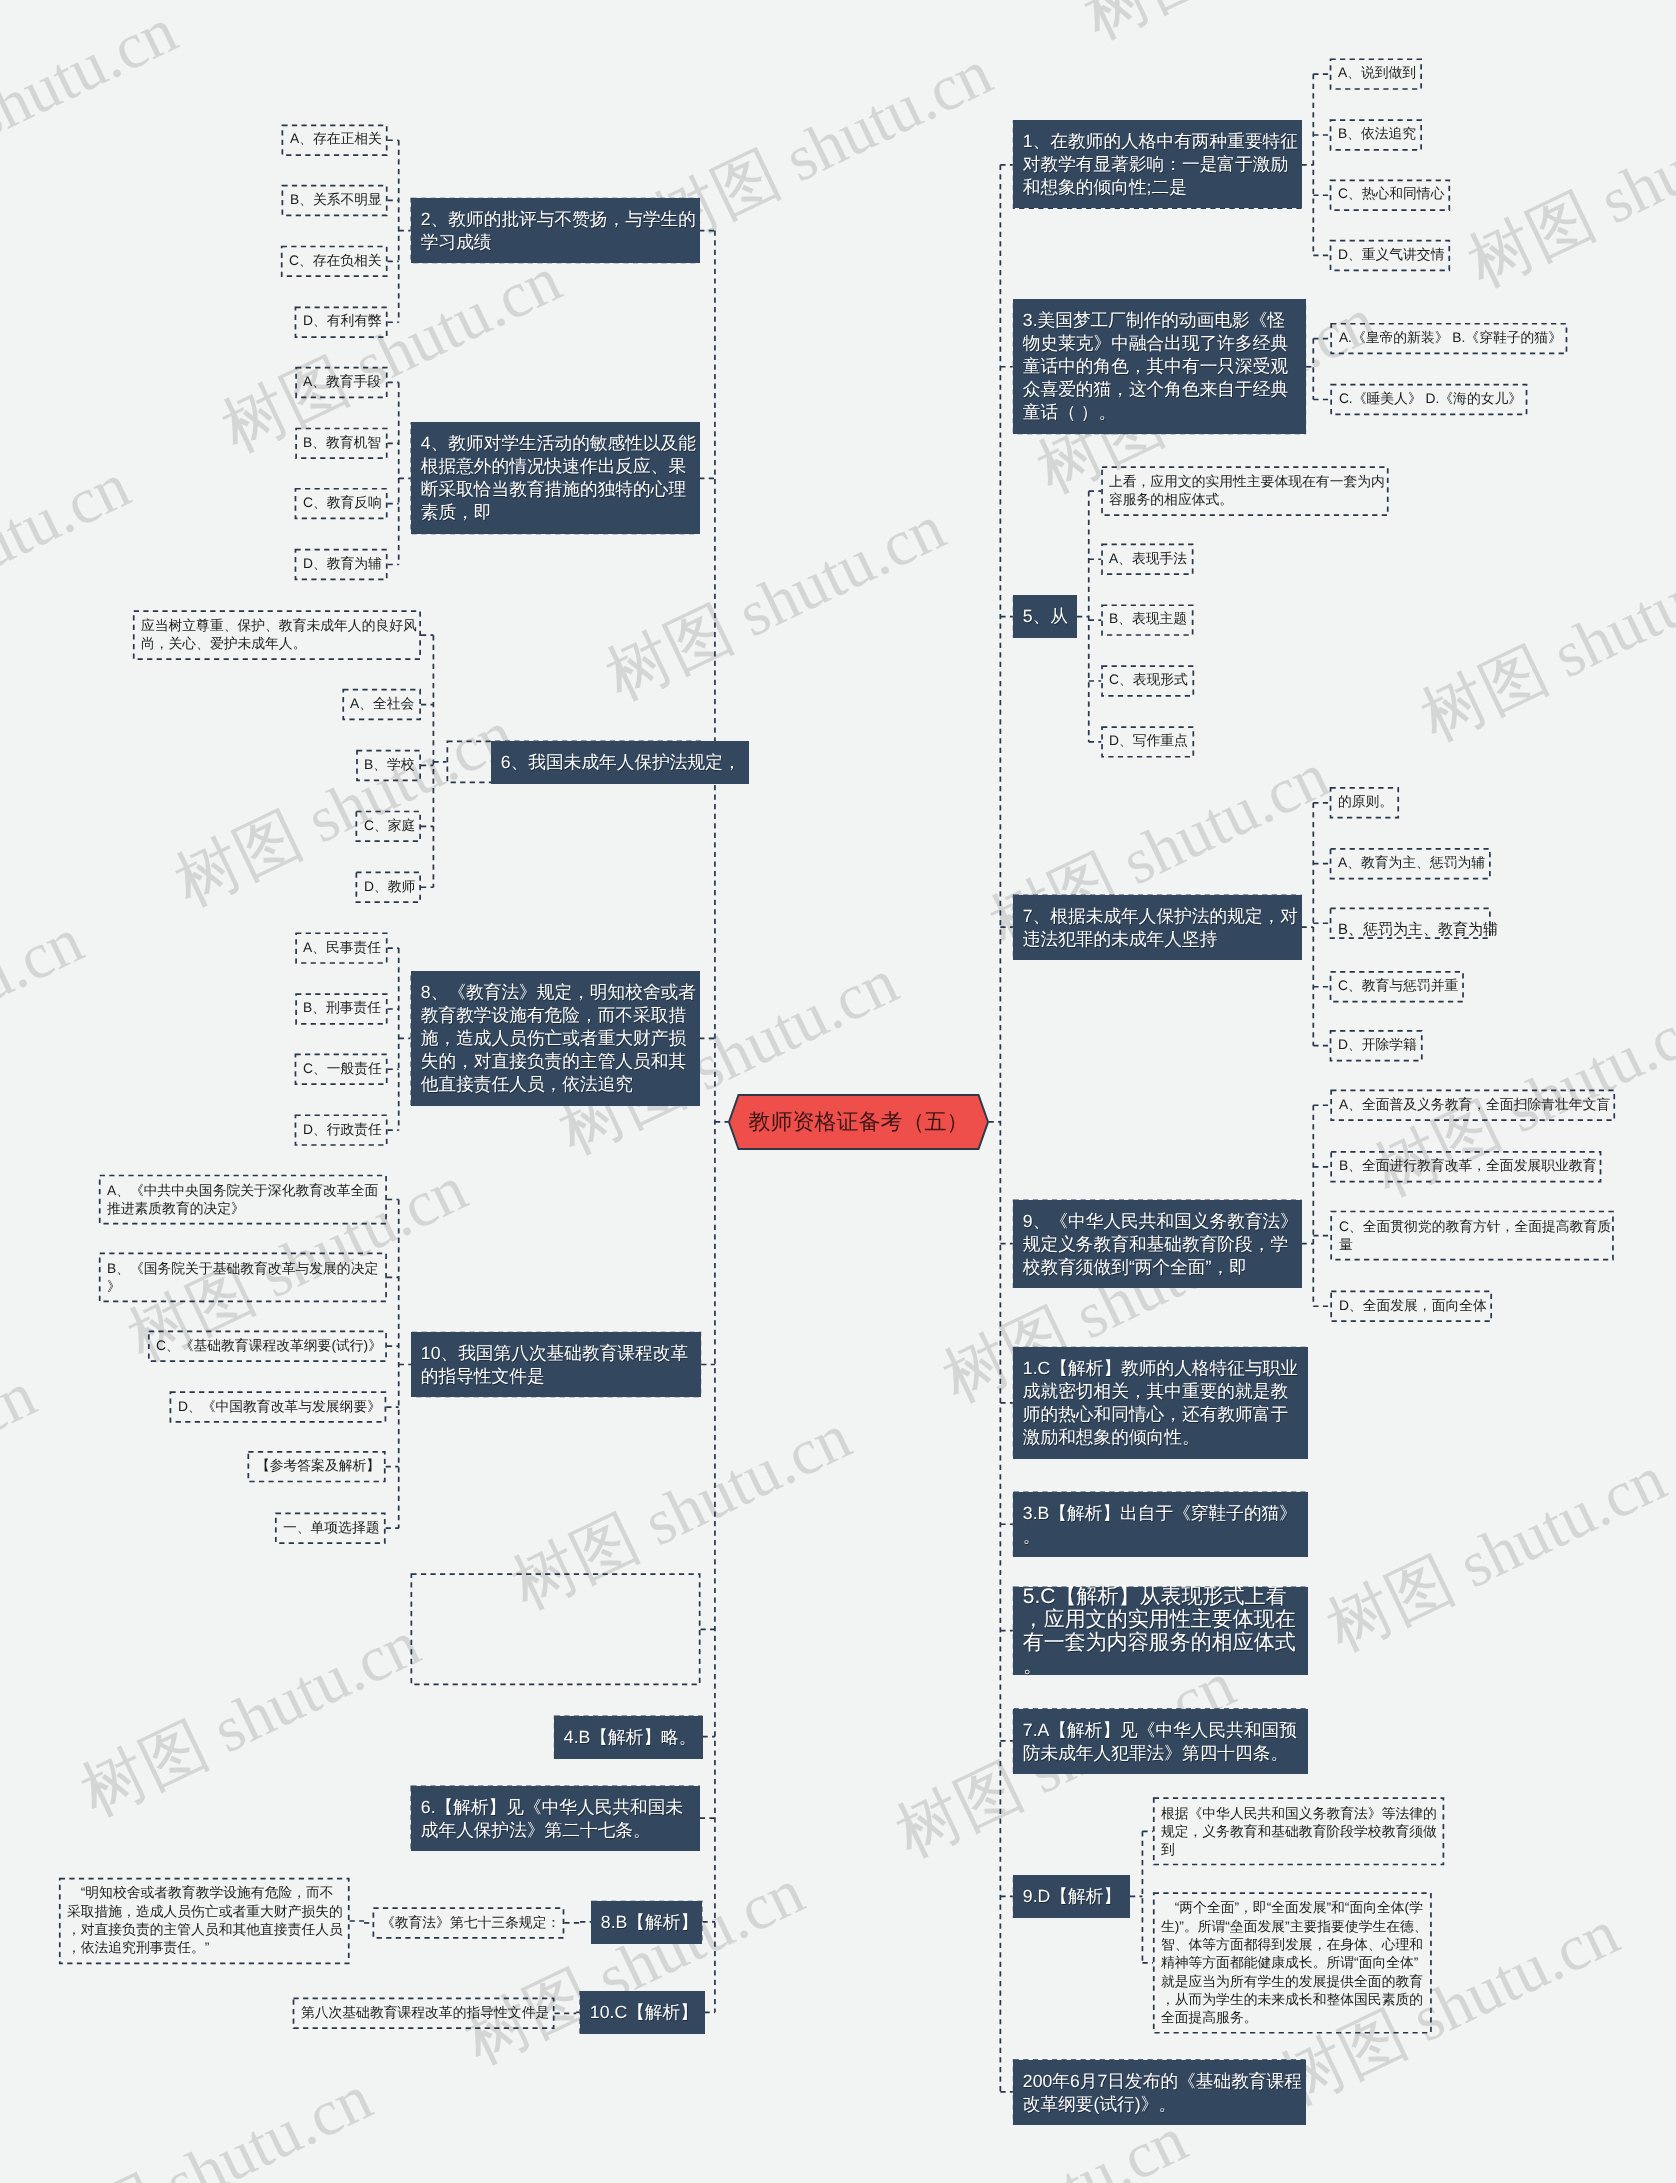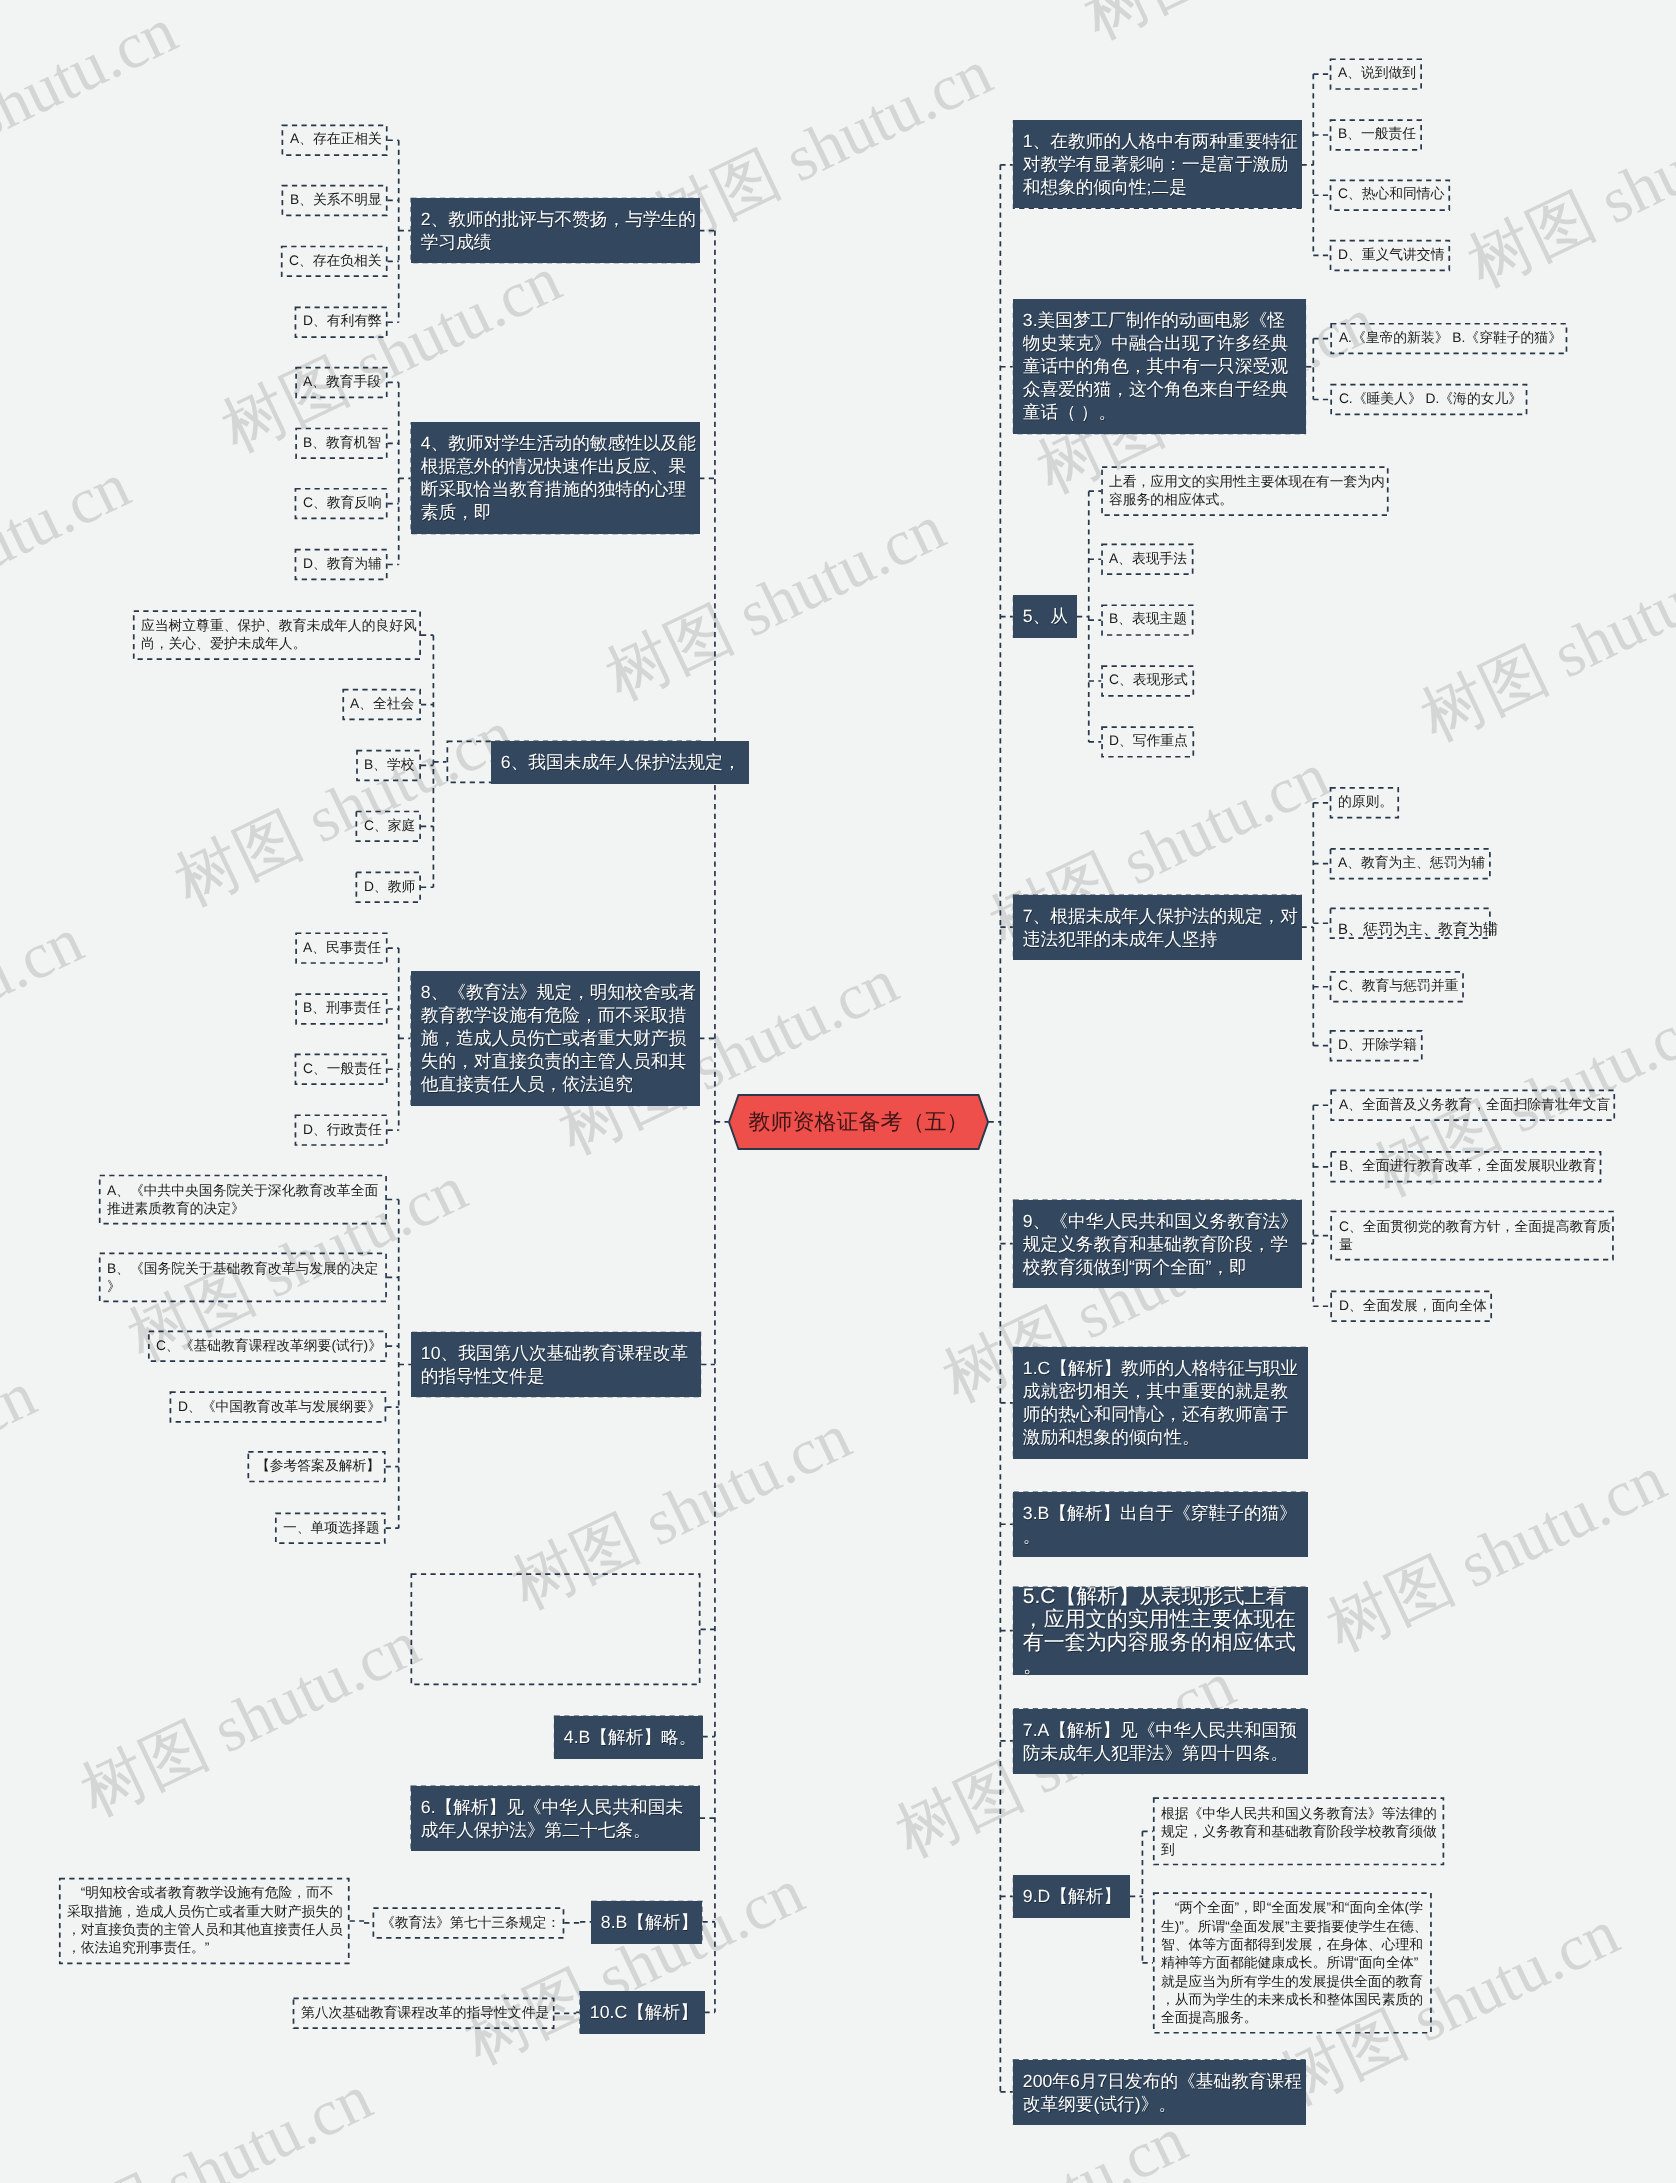--- a/index.html
+++ b/index.html
@@ -343,21 +343,21 @@
 <div class="node dark nowrap" style="left:580px;top:1991px;width:125px;height:43px;font-size:17.7px;line-height:23px;">
       <span class="txt">10.C【解析】</span>
     </div>
 <div class="node dark" style="left:1013px;top:120px;width:289px;height:88px;font-size:17.7px;line-height:23px;">
       <span class="txt">1、在教师的人格中有两种重要特征对教学有显著影响：一是富于激励和想象的倾向性;二是</span>
     </div>
 <div class="node dash nowrap" style="left:1330px;top:58px;width:92px;height:31px;font-size:13.8px;line-height:18.3px;">
       <span class="txt">A、说到做到</span>
     </div>
 <div class="node dash nowrap" style="left:1330px;top:119px;width:92px;height:31px;font-size:13.8px;line-height:18.3px;">
-      <span class="txt">B、一般责任</span>
+      <span class="txt">B、依法追究</span>
     </div>
 <div class="node dash nowrap" style="left:1330px;top:179px;width:120px;height:31px;font-size:13.8px;line-height:18.3px;">
       <span class="txt">C、热心和同情心</span>
     </div>
 <div class="node dash nowrap" style="left:1330px;top:240px;width:120px;height:31px;font-size:13.8px;line-height:18.3px;">
       <span class="txt">D、重义气讲交情</span>
     </div>
 <div class="node dark" style="left:1013px;top:299px;width:293px;height:135px;font-size:17.7px;line-height:23px;">
       <span class="txt">3.美国梦工厂制作的动画电影《怪物史莱克》中融合出现了许多经典童话中的角色，其中有一只深受观众喜爱的猫，这个角色来自于经典童话（ ）。</span>
     </div>

